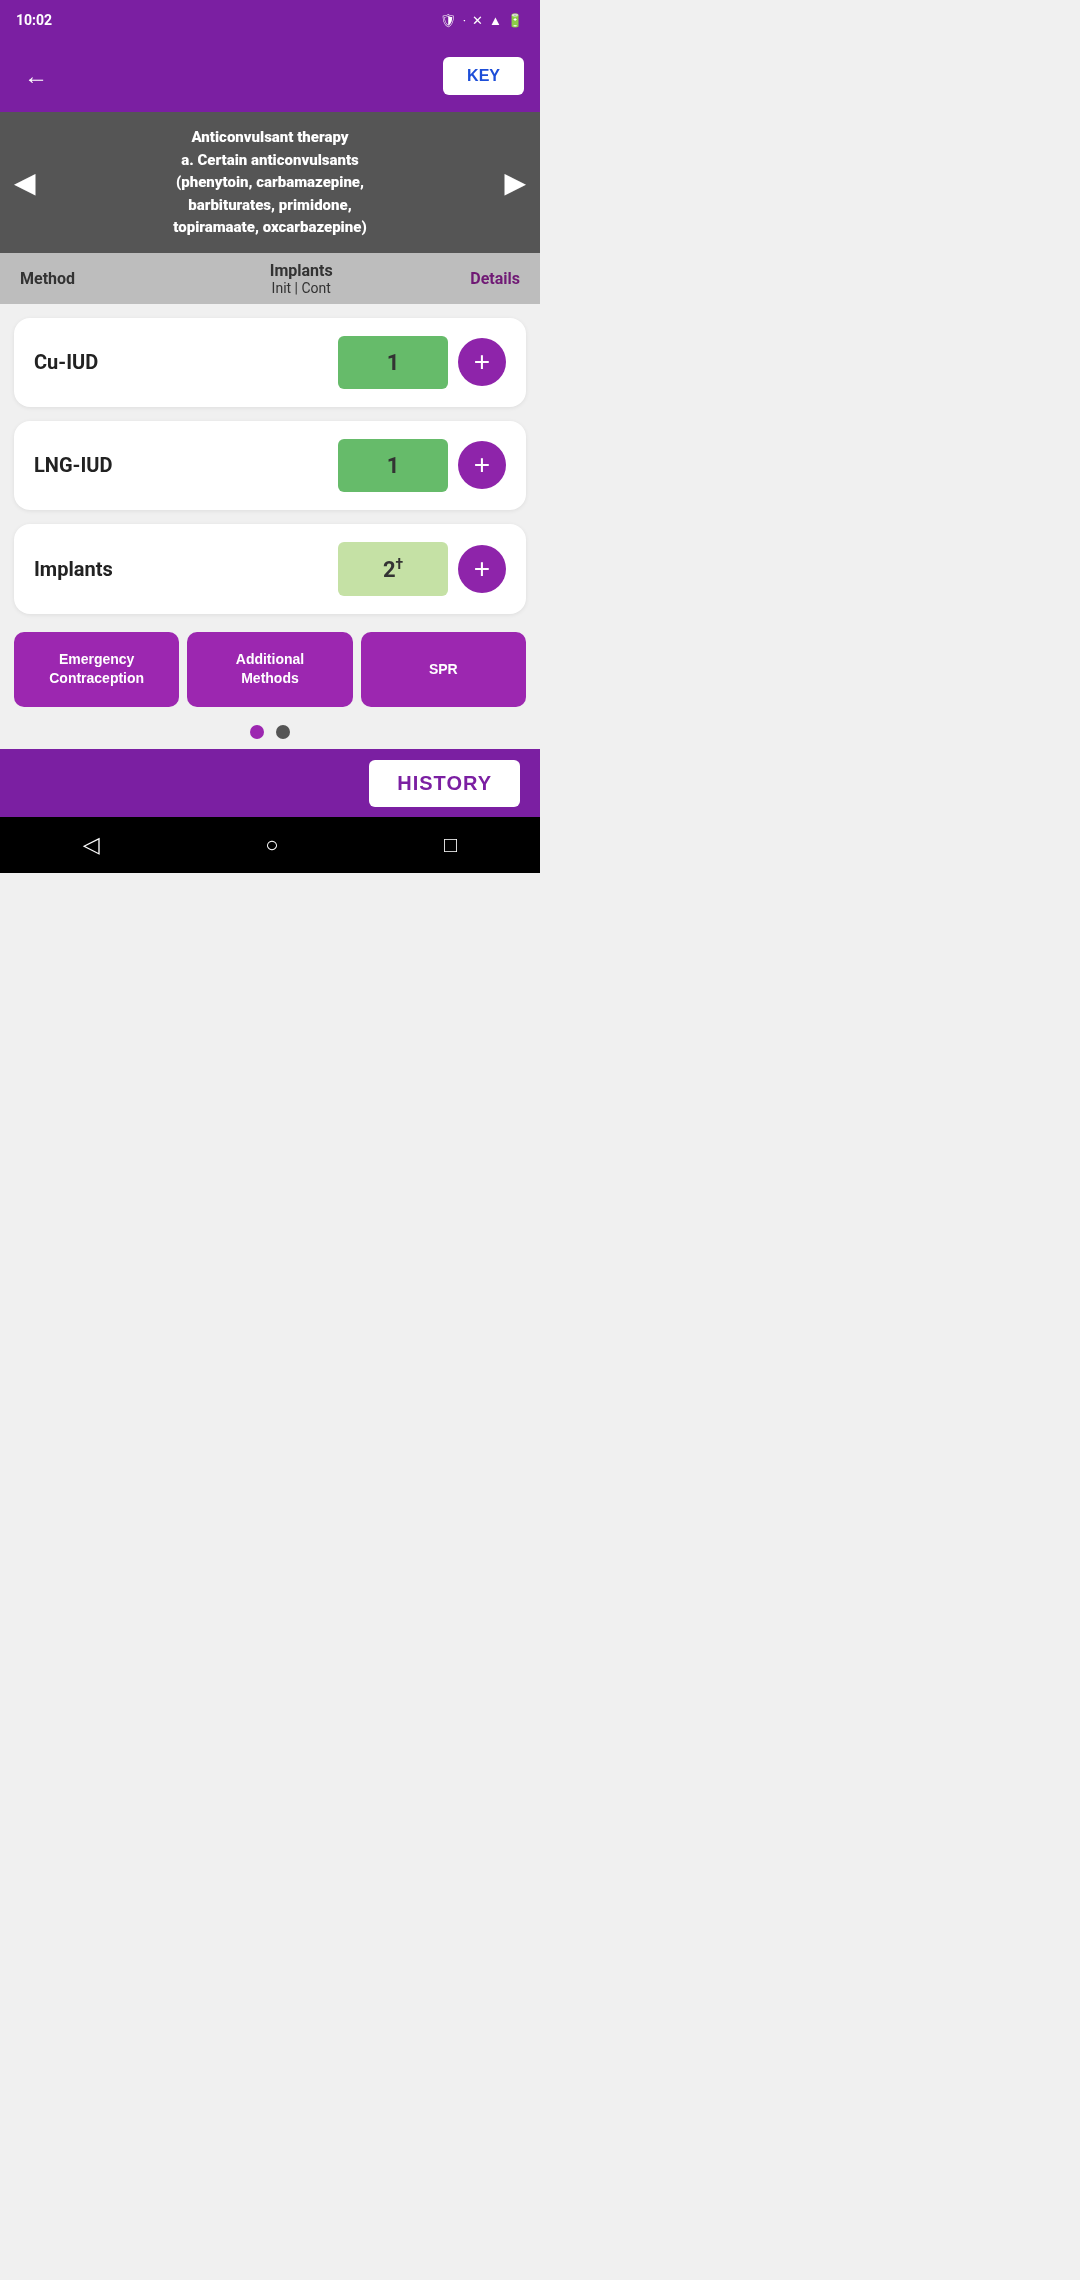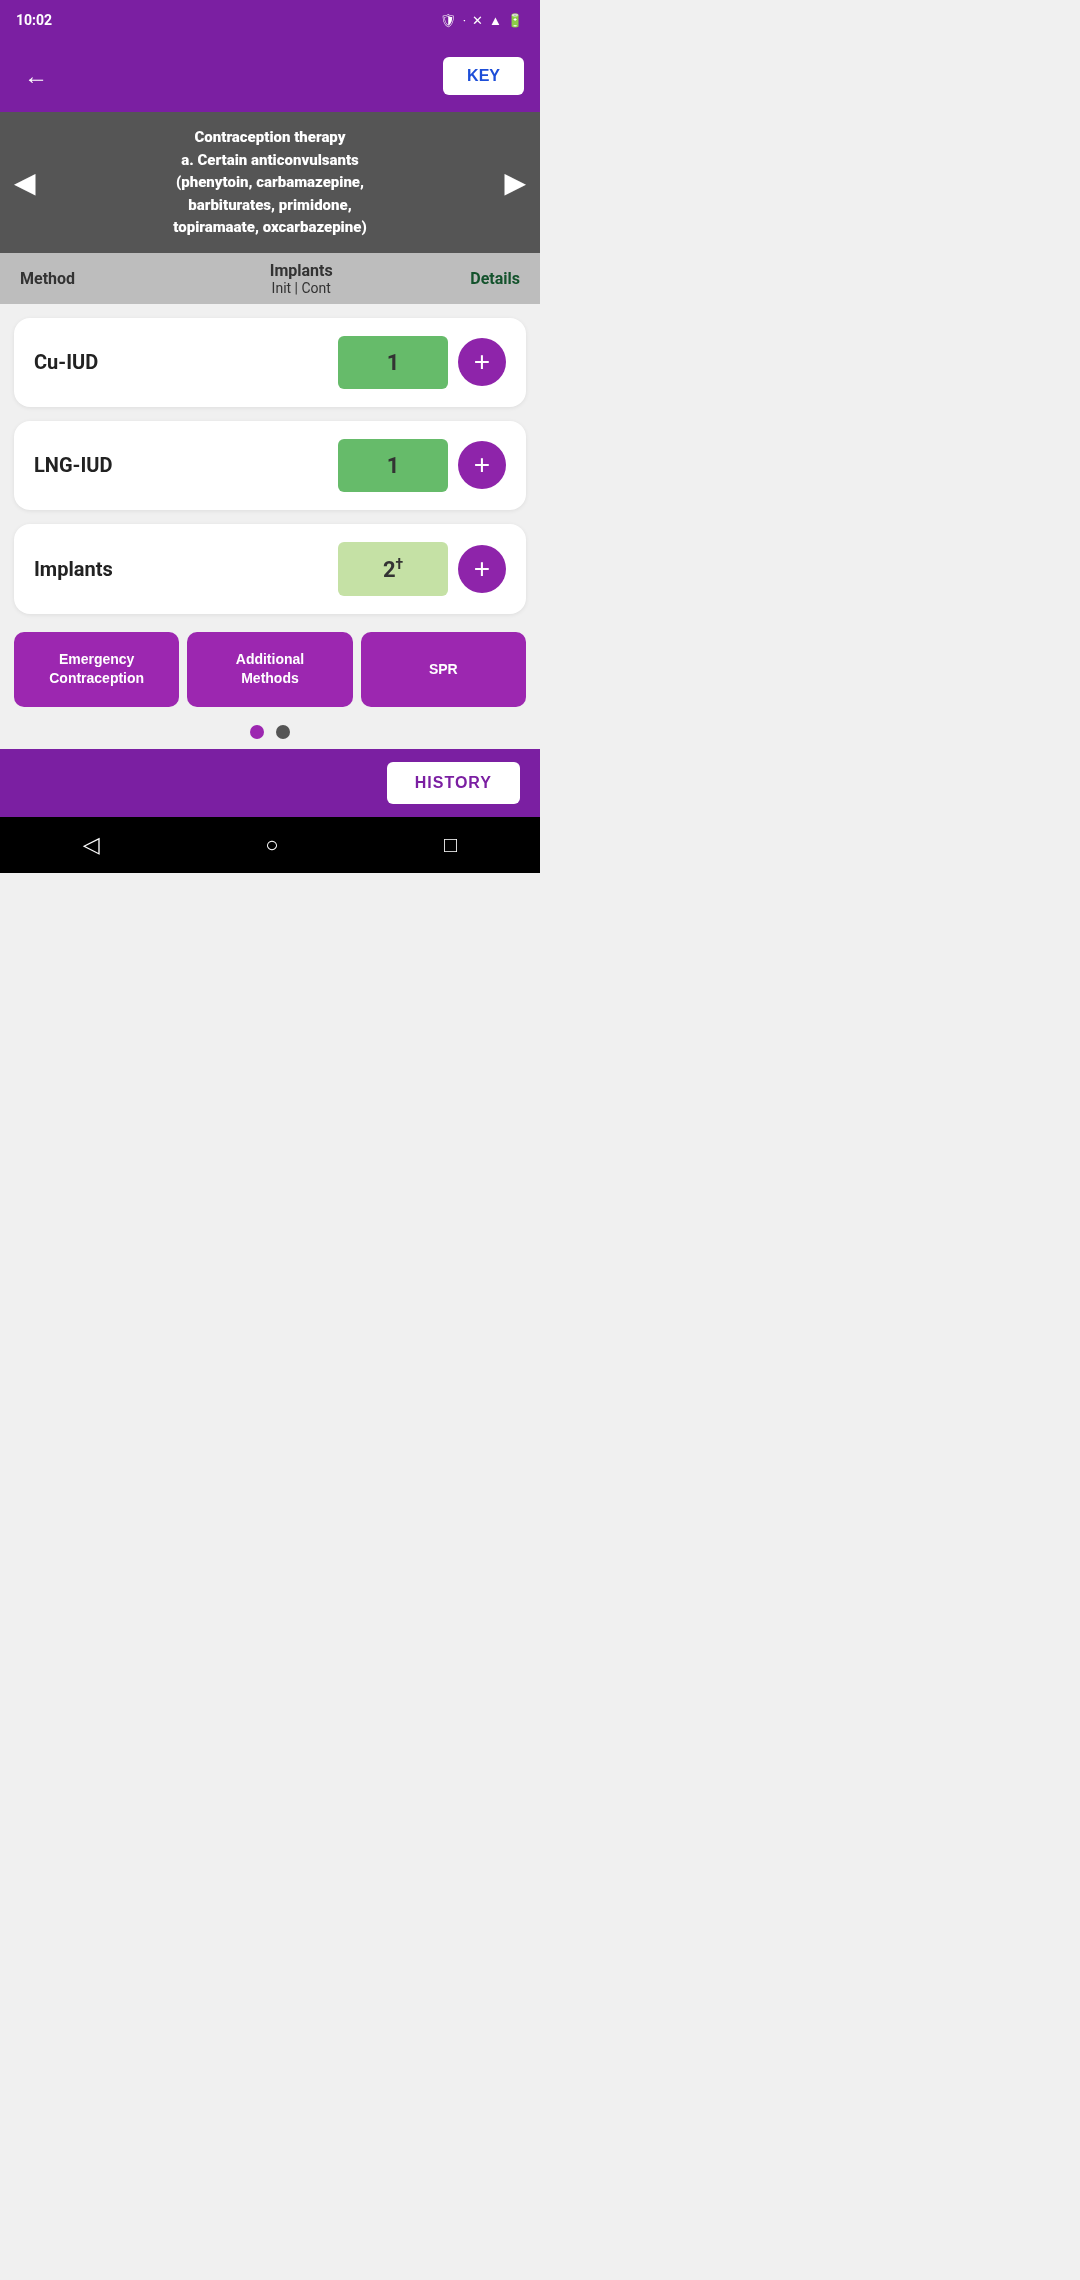--- a/index.html
+++ b/index.html
@@ -104,21 +104,21 @@
       justify-content: space-between;
       padding: 8px 20px;
     }
     .th-method { font-size: 16px; font-weight: bold; color: #333; flex: 1.2; }
     .th-category {
       flex: 1.2;
       text-align: center;
     }
     .th-category .cat-label { font-size: 16px; font-weight: bold; color: #333; }
     .th-category .cat-sub { font-size: 14px; color: #333; }
-    .th-details { font-size: 16px; font-weight: bold; color: #14532d; flex: 0.8; text-align: right; }
+    .th-details { font-size: 16px; font-weight: bold; color: #701a75; flex: 0.8; text-align: right; }
 
     
     .content {
       background: #f0f0f0;
       padding: 14px 14px 4px 14px;
       display: flex;
       flex-direction: column;
       gap: 14px;
     }
 
@@ -209,21 +209,21 @@
       align-items: center;
       padding: 14px 20px;
       height: 68px;
     }
     .history-btn {
       background: white;
       color: #7b1fa2;
       border: none;
       border-radius: 6px;
       padding: 12px 28px;
-      font-size: 16px;
+      font-size: 20px;
       font-weight: bold;
       cursor: pointer;
       letter-spacing: 1px;
       margin-left: 24px;
     }
 
     
     .sys-nav {
       background: black;
       display: flex;
@@ -256,21 +256,21 @@
 </div>
 
 <div class="top-bar">
   <button class="back-btn">←</button>
   <button class="key-btn">KEY</button>
 </div>
 
 <div class="header-banner">
   <button class="banner-arrow">◀</button>
   <div class="banner-text">
-    <strong>Contraception therapy</strong><br>
+    <strong>Anticonvulsant therapy</strong><br>
     <strong>a. Certain anticonvulsants<br>
     (phenytoin, carbamazepine,<br>
     barbiturates, primidone,<br>
     topiramaate, oxcarbazepine)</strong>
   </div>
   <button class="banner-arrow">▶</button>
 </div>
 
 <div class="table-header">
   <span class="th-method">Method</span>

